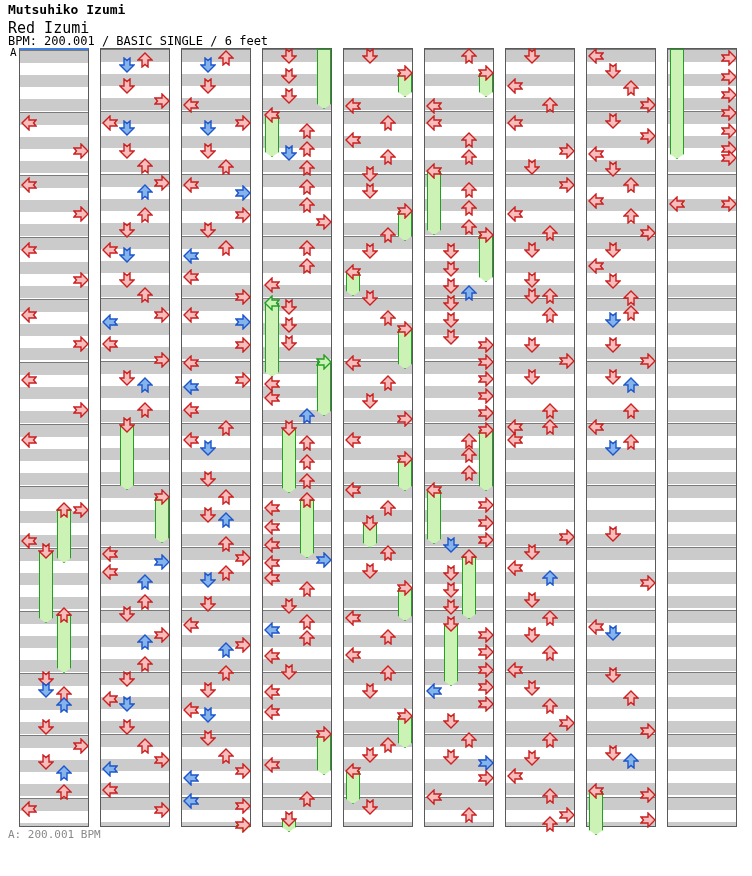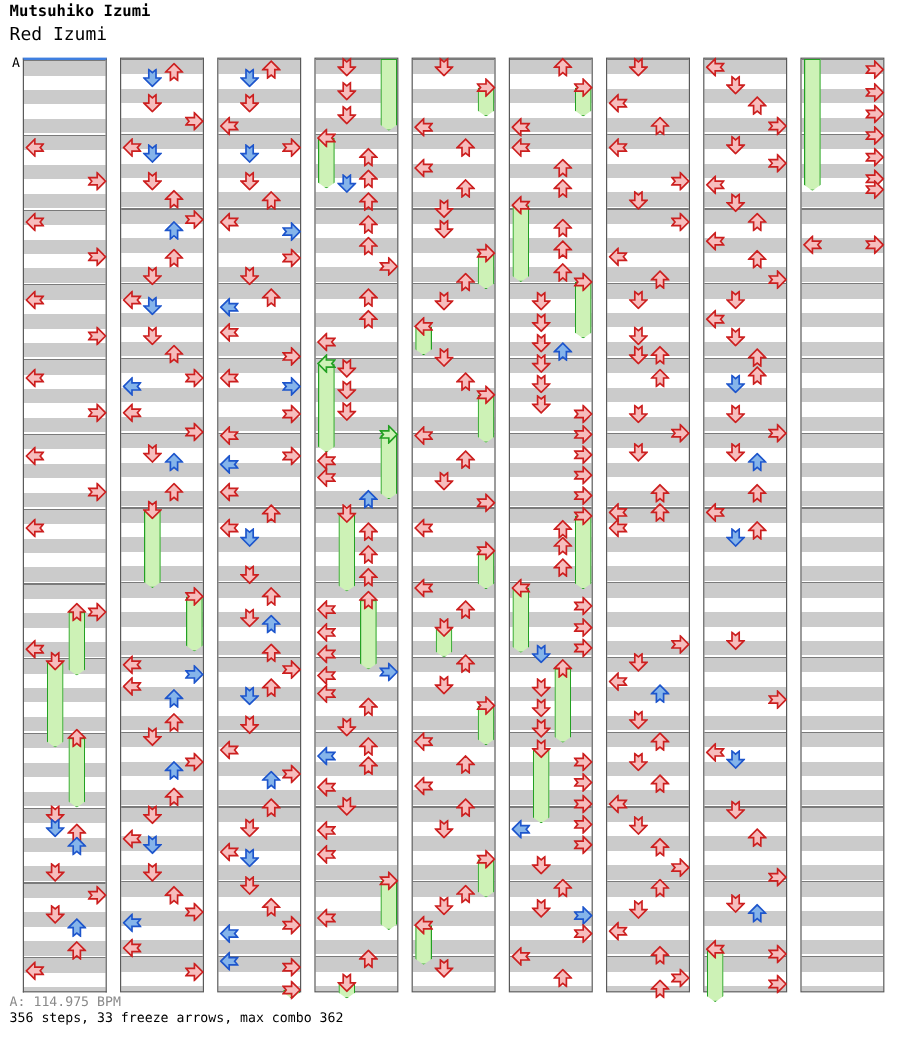--- a/index.html
+++ b/index.html
@@ -34,24 +34,24 @@
   .fz-body{position:absolute;width:14px;background:#cdf2b6;border:1.5px solid #23a023;
            box-sizing:border-box;
            clip-path:polygon(0 0,100% 0,100% calc(100% - 5px),50% 100%,0 calc(100% - 5px));}
 </style>
 </head>
 <body>
 
 <div id="stage">
   <div class="artist">Mutsuhiko Izumi</div>
   <div class="title">Red Izumi</div>
+  <div class="meta">BPM: 200.001 / BASIC SINGLE / 6 feet</div>
   <div class="bpm-marker-label">A</div>
   <div id="columns"></div>
-  <div class="footer-bpm">A: 114.975 BPM</div>
-  <div class="footer-stats">356 steps, 33 freeze arrows, max combo 362</div>
+  <div class="footer-bpm">A: 200.001 BPM</div>
 <div class="col bpm-start" style="left: 19px;"></div>
     <div class="fz-body" style="left: 57px; top: 510px; height: 53px;"></div>
     <div class="arrow dir-u red" style="left: 56px; top: 502px;">
       <svg viewBox="0 0 16 16">
         <polygon points="8,1 15,8 11,8 11,15 8,12.5 5,15 5,8 1,8"></polygon>
       </svg>
     </div>
     <div class="fz-body" style="left: 39px; top: 551px; height: 72px;"></div>
     <div class="arrow dir-d red" style="left: 38px; top: 543px;">
       <svg viewBox="0 0 16 16">

